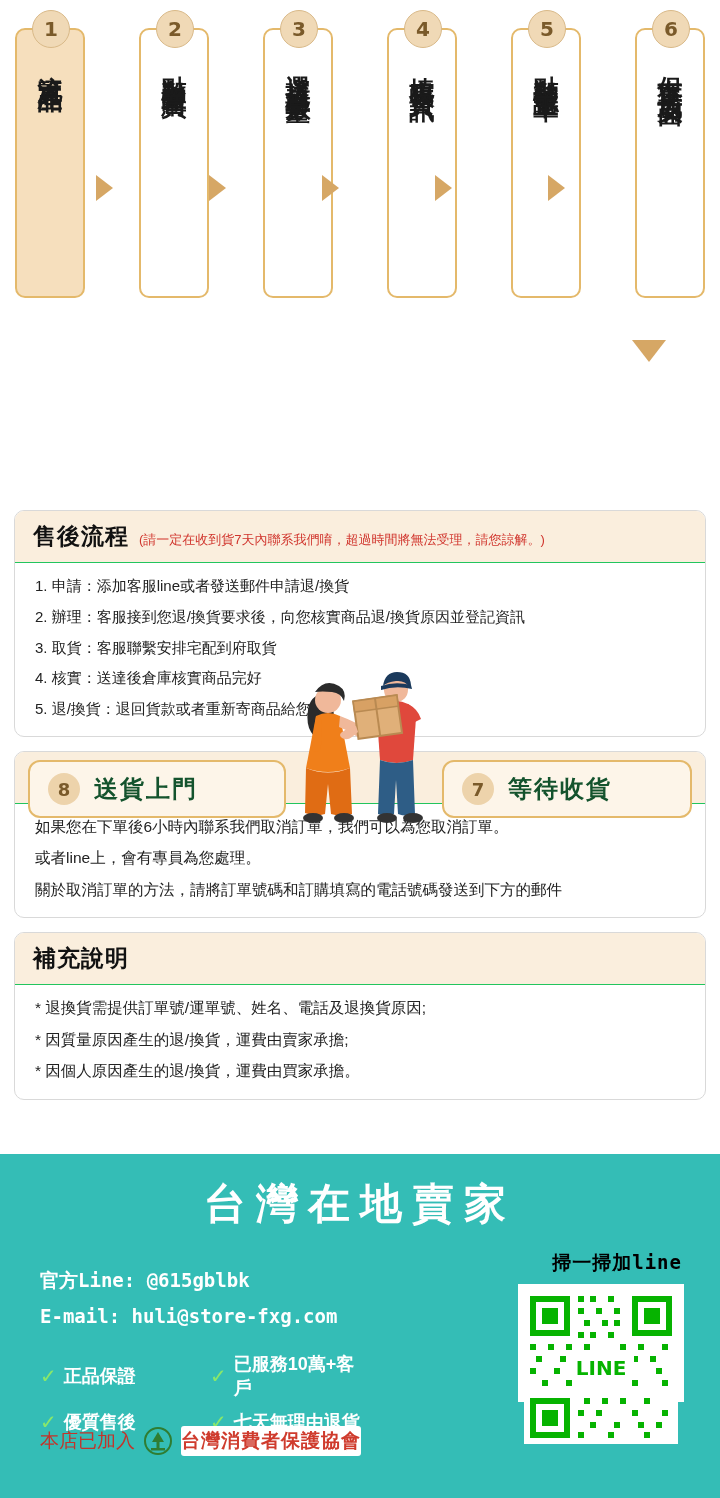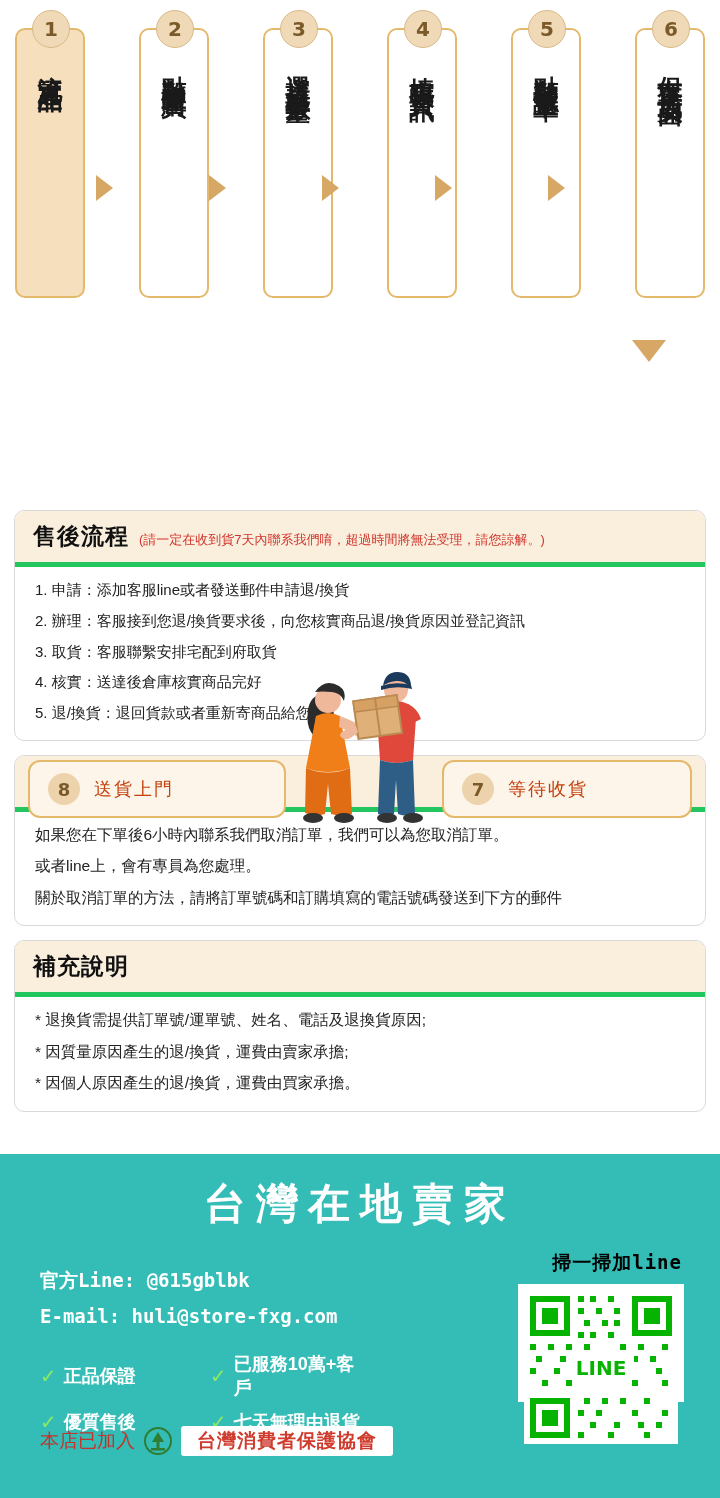--- a/index.html
+++ b/index.html
@@ -107,37 +107,37 @@
   }
   .pill.left{left:28px;width:258px;}
   .pill.right{left:442px;width:250px;}
   .pill-badge{
     width:32px;height:32px;border-radius:50%;
     background:#edd3ab;color:#7a5a2a;
     font-size:18px;font-weight:bold;
     display:flex;align-items:center;justify-content:center;
     font-family:"DejaVu Sans",sans-serif;
   }
-  .pill-text{font-size:18px;font-weight:normal;color:#c2410c;letter-spacing:2px;}
+  .pill-text{font-size:24px;font-weight:bold;color:#14532d;letter-spacing:2px;}
   .illus{position:absolute;left:268px;top:318px;width:190px;height:190px;}
   
   .card{
     margin:0 14px 14px 14px;
     border:1px solid #d9d9d9;
     border-radius:10px;
     background:#ffffff;
     overflow:hidden;
   }
   .card-head{
     background:#faeedd;
     padding:10px 18px;
     display:flex;
     align-items:baseline;
     gap:10px;
-    border-bottom:5px solid #22c55e;
+    border-bottom:1px solid #22c55e;
   }
   .card-title{font-size:23px;font-weight:bold;color:#111;letter-spacing:1px;}
   .card-note{font-size:13px;color:#d0342c;font-weight:normal;}
   .card-body{padding:12px 20px 16px 20px;}
   .card-body p{
     margin:0 0 9px 0;
     font-size:15px;
     color:#222;
     line-height:1.45;
   }
@@ -175,21 +175,21 @@
   .check{color:#8ae86a;font-size:20px;font-weight:bold;}
   .ftext{font-size:18px;font-weight:bold;}
   .assoc{
     position:absolute;left:40px;top:272px;
     display:flex;align-items:center;gap:8px;
   }
   .assoc-pre{color:#c2342b;font-size:19px;font-weight:normal;}
   .assoc-name{
     background:#ffffff;color:#cf3b2d;
     font-size:19px;font-weight:bold;
-    padding:2px 16px;border-radius:3px;letter-spacing:1px;
+    padding:2px 0;border-radius:3px;letter-spacing:1px;
   }
   .qr-wrap{position:absolute;right:36px;top:130px;text-align:center;}
   .qr-label{
     position:absolute;right:38px;top:96px;
     font-size:19px;font-weight:bold;color:#000000;
     font-family:"DejaVu Sans Mono","Liberation Mono",monospace;
     letter-spacing:1px;
   }
   .qr{
     width:166px;height:118px;background:#ffffff;

